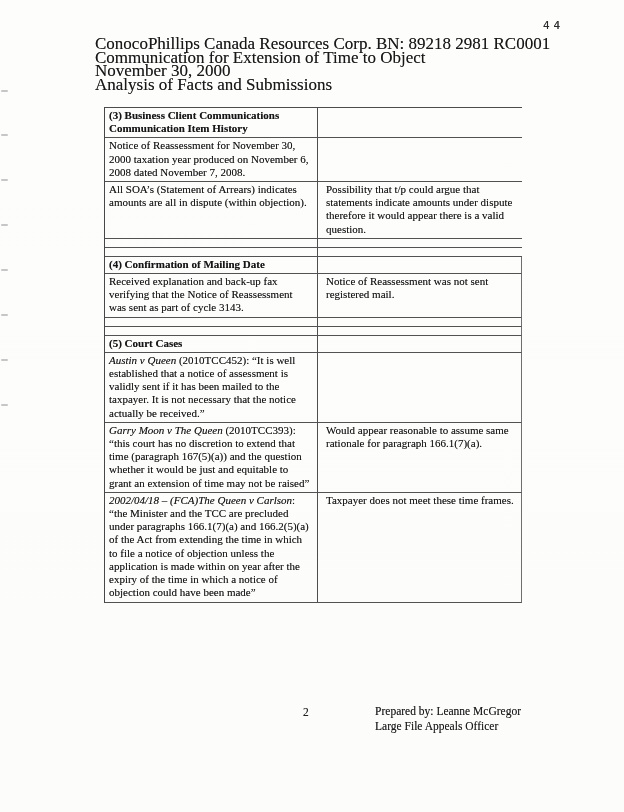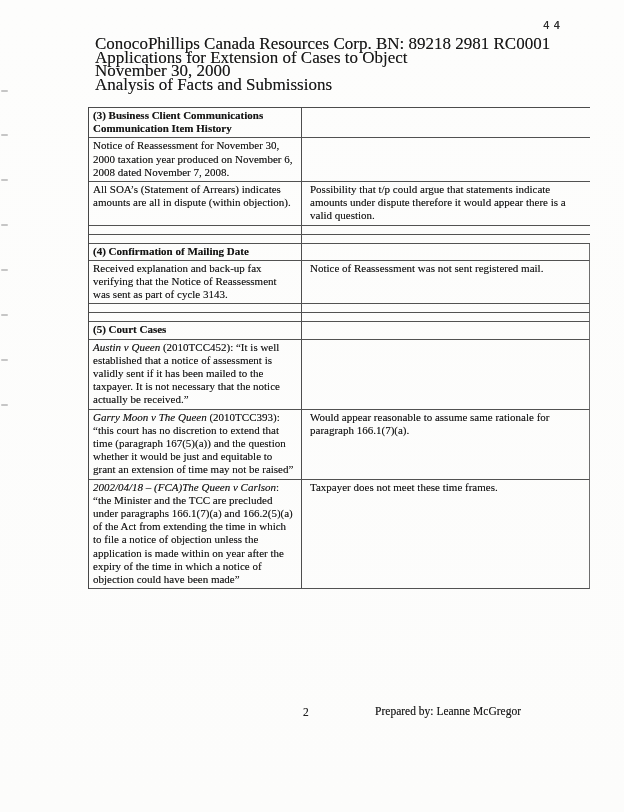--- a/index.html
+++ b/index.html
@@ -25,21 +25,21 @@
     font-size:11px;letter-spacing:4px;color:#2a2a2a;
     font-family:"DejaVu Sans Mono","Liberation Mono",monospace;
   }
   .header-block{
     position:absolute;left:95px;top:37px;
     font-size:17px;line-height:13.6px;color:#181818;
   }
   .header-block div{white-space:nowrap;}
   
   .doc-table{
-    position:absolute;left:88px;top:107px;width:502px;
+    position:absolute;left:104px;top:107px;width:418px;
     border-top:1.5px solid #4c4c4c;
     border-left:1.5px solid #474747;
     box-sizing:border-box;
     font-size:11px;line-height:13.2px;color:#161616;
   }
   .t-row{
     display:flex;align-items:stretch;
     border-bottom:1.2px solid #525252;
   }
   .t-row.rb{border-right:1px solid #6e6e6e;}
@@ -72,21 +72,21 @@
 </style>
 </head>
 <body>
 
 <div class="page">
 
   <span class="corner-num">44</span>
 
   <div class="header-block">
     <div>ConocoPhillips Canada Resources Corp. BN: 89218 2981 RC0001</div>
-    <div>Applications for Extension of Cases to Object</div>
+    <div>Communication for Extension of Time to Object</div>
     <div>November 30, 2000</div>
     <div>Analysis of Facts and Submissions</div>
   </div>
 
   <div class="doc-table" id="doc-table">
       <div class="t-row section">
         <div class="cell-l">(3) Business Client Communications
 Communication Item History</div>
         <div class="cell-r"></div>
       </div>
@@ -137,20 +137,21 @@
       <div class="t-row normal rb">
         <div class="cell-l"><span class="case-italic">2002/04/18 – (FCA)The Queen v Carlson</span>: “the Minister and the TCC are precluded under paragraphs 166.1(7)(a) and 166.2(5)(a) of the Act from extending the time in which to file a notice of objection unless the application is made within on year after the expiry of the time in which a notice of objection could have been made”</div>
         <div class="cell-r">Taxpayer does not meet these time frames.</div>
       </div>
     </div>
 
   <span class="footer-pagenum">2</span>
 
   <div class="footer-prepared">
     <div>Prepared by: Leanne McGregor</div>
+    <div>Large File Appeals Officer</div>
   </div>
 
   <div id="artifacts">
       <div class="scan-mark" style="top: 90px;"></div>
       <div class="scan-mark" style="top: 134px;"></div>
       <div class="scan-mark" style="top: 179px;"></div>
       <div class="scan-mark" style="top: 224px;"></div>
       <div class="scan-mark" style="top: 269px;"></div>
       <div class="scan-mark" style="top: 314px;"></div>
       <div class="scan-mark" style="top: 359px;"></div>

